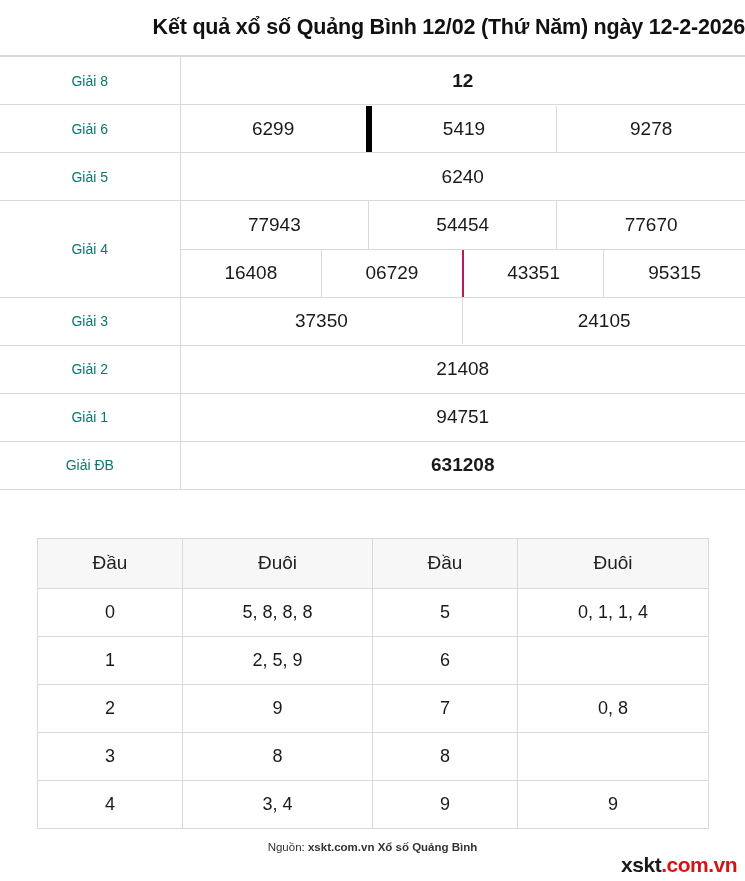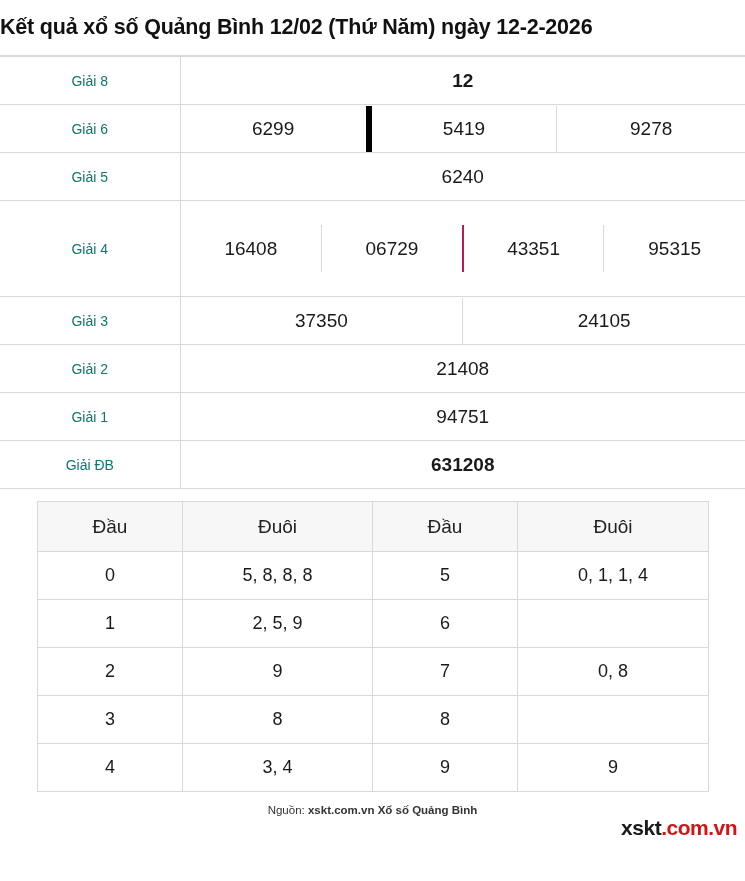--- a/index.html
+++ b/index.html
@@ -15,21 +15,21 @@
     height: 881px;
     background: #fff;
     overflow: hidden;
   }
 
   
   .header {
     height: 56px;
     display: flex;
     align-items: center;
-    justify-content: flex-start;
+    justify-content: flex-end;
     border-bottom: 1px solid #d9d9d9;
   }
   .header-title {
     font-size: 21.5px;
     font-weight: bold;
     color: #111;
     letter-spacing: -0.2px;
     white-space: nowrap;
   }
 
@@ -77,20 +77,21 @@
 
   
   .dt-wrap {
     padding: 12px 37px 0 37px;
   }
   table.dt {
     width: 671px;
     border-collapse: collapse;
     table-layout: fixed;
     border: 1px solid #d9d9d9;
+    margin-top: 36px;
   }
   table.dt th, table.dt td {
     border: 1px solid #d9d9d9;
     text-align: center;
     vertical-align: middle;
     height: 48px;
     font-size: 18px;
     font-weight: normal;
     color: #1a1a1a;
     padding: 0;
@@ -172,20 +173,29 @@
         <td class="label">Giải 5</td>
         <td class="num last">6240</td>
       </tr>
 
       <tr class="row-g4">
         <td class="label">Giải 4</td>
         <td class="num last" style="padding:0;height:96px">
           <table style="width:100%;border-collapse:collapse;table-layout:fixed">
             <tbody>
                 <tr>
+              <td style="border:none;border-bottom:1px solid #d9d9d9;border-right:1px solid #d9d9d9;height:48px;text-align:center;font-size:19px">77943</td>
+              <td style="border:none;border-bottom:1px solid #d9d9d9;border-right:1px solid #d9d9d9;height:48px;text-align:center;font-size:19px">54454</td>
+              <td style="border:none;border-bottom:1px solid #d9d9d9;height:48px;text-align:center;font-size:19px">77670</td>
+            </tr>
+          </tbody>
+            </table>
+          <table style="width:100%;border-collapse:collapse;table-layout:fixed">
+            <tbody>
+                <tr>
               <td style="border:none;border-right:1px solid #d9d9d9;height:47px;text-align:center;font-size:19px">16408</td>
               <td style="border:none;border-right:2px solid #be185d;height:47px;text-align:center;font-size:19px">06729</td>
               <td style="border:none;border-right:1px solid #d9d9d9;height:47px;text-align:center;font-size:19px">43351</td>
               <td style="border:none;height:47px;text-align:center;font-size:19px">95315</td>
             </tr>
           </tbody>
             </table>
         </td>
       </tr>
 

